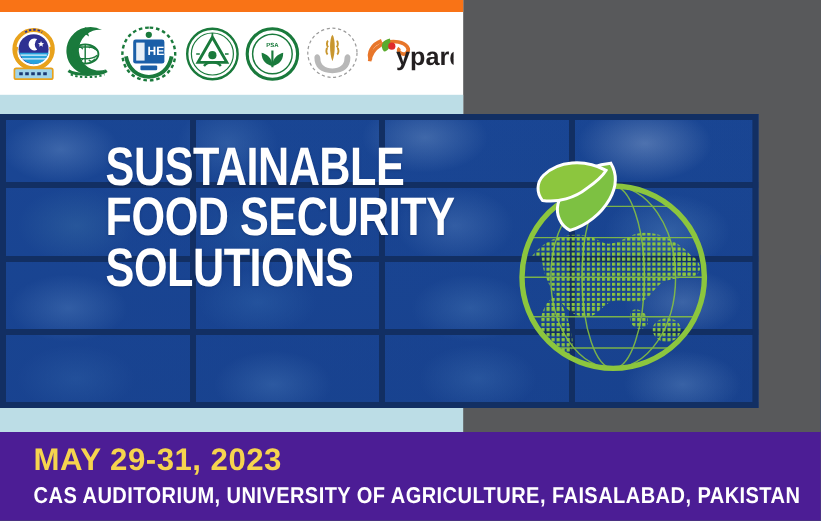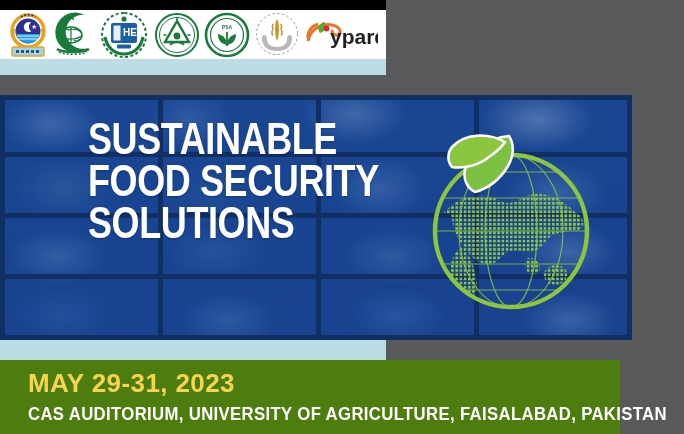--- a/index.html
+++ b/index.html
@@ -6,24 +6,24 @@
   body{
     width:684px;height:434px;overflow:hidden;
     background:#58595b;
     font-family:"Liberation Sans", sans-serif;
     position:relative;
   }
   .poster{position:absolute;inset:0;}
 
   
   .logo-strip{
-    position:absolute;left:0;top:0;width:386px;height:75px;
+    position:absolute;left:0;top:0;width:386px;height:95px;
     background:#ffffff;
     box-sizing:border-box;
-    border-top:10px solid #000000;
+    border-top:10px solid #f97316;
     border-bottom:16px solid #bcdde6;
     display:flex;align-items:center;justify-content:space-around;
     padding:0 6px;
   }
   .logo{flex:0 0 auto;display:flex;align-items:center;justify-content:center;}
   .logo svg{display:block;}
 
   
   .collage-wrap{
     position:absolute;left:0;top:95px;width:632px;height:245px;
@@ -90,21 +90,21 @@
   
   .globe{position:absolute;left:405px;top:118px;width:208px;height:205px;z-index:5;}
 
   
   .divider{
     position:absolute;left:0;top:340px;width:386px;height:20px;background:#bcdde6;
   }
 
   
   .footer{
-    position:absolute;left:0;top:360px;width:620px;height:74px;background:#4d7c0f;
+    position:absolute;left:0;top:360px;width:684px;height:74px;background:#4c1d95;
   }
   .footer .date{
     position:absolute;left:28px;top:10px;
     color:#f6d44e;font-size:26px;font-weight:bold;letter-spacing:.4px;
     line-height:1;white-space:nowrap;
   }
   .footer .venue{
     position:absolute;left:28px;top:44px;
     color:#ffffff;font-size:19px;font-weight:bold;letter-spacing:.4px;
     line-height:1;white-space:nowrap;

